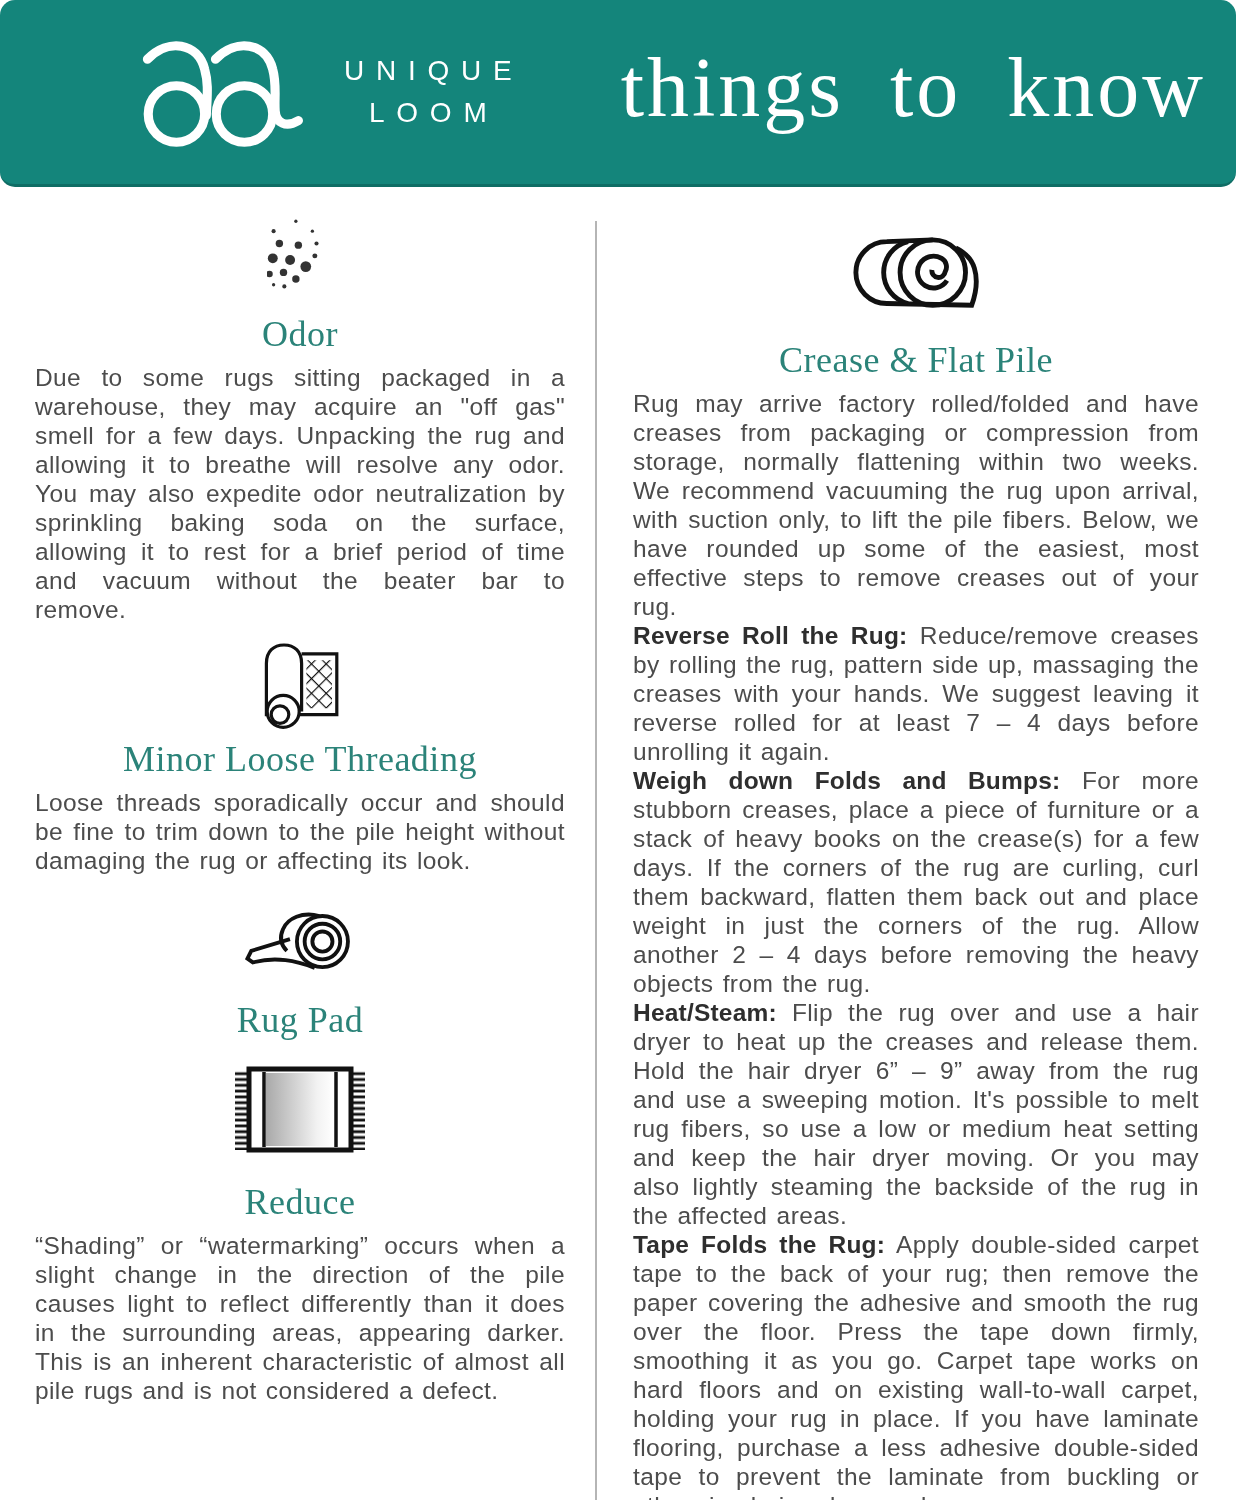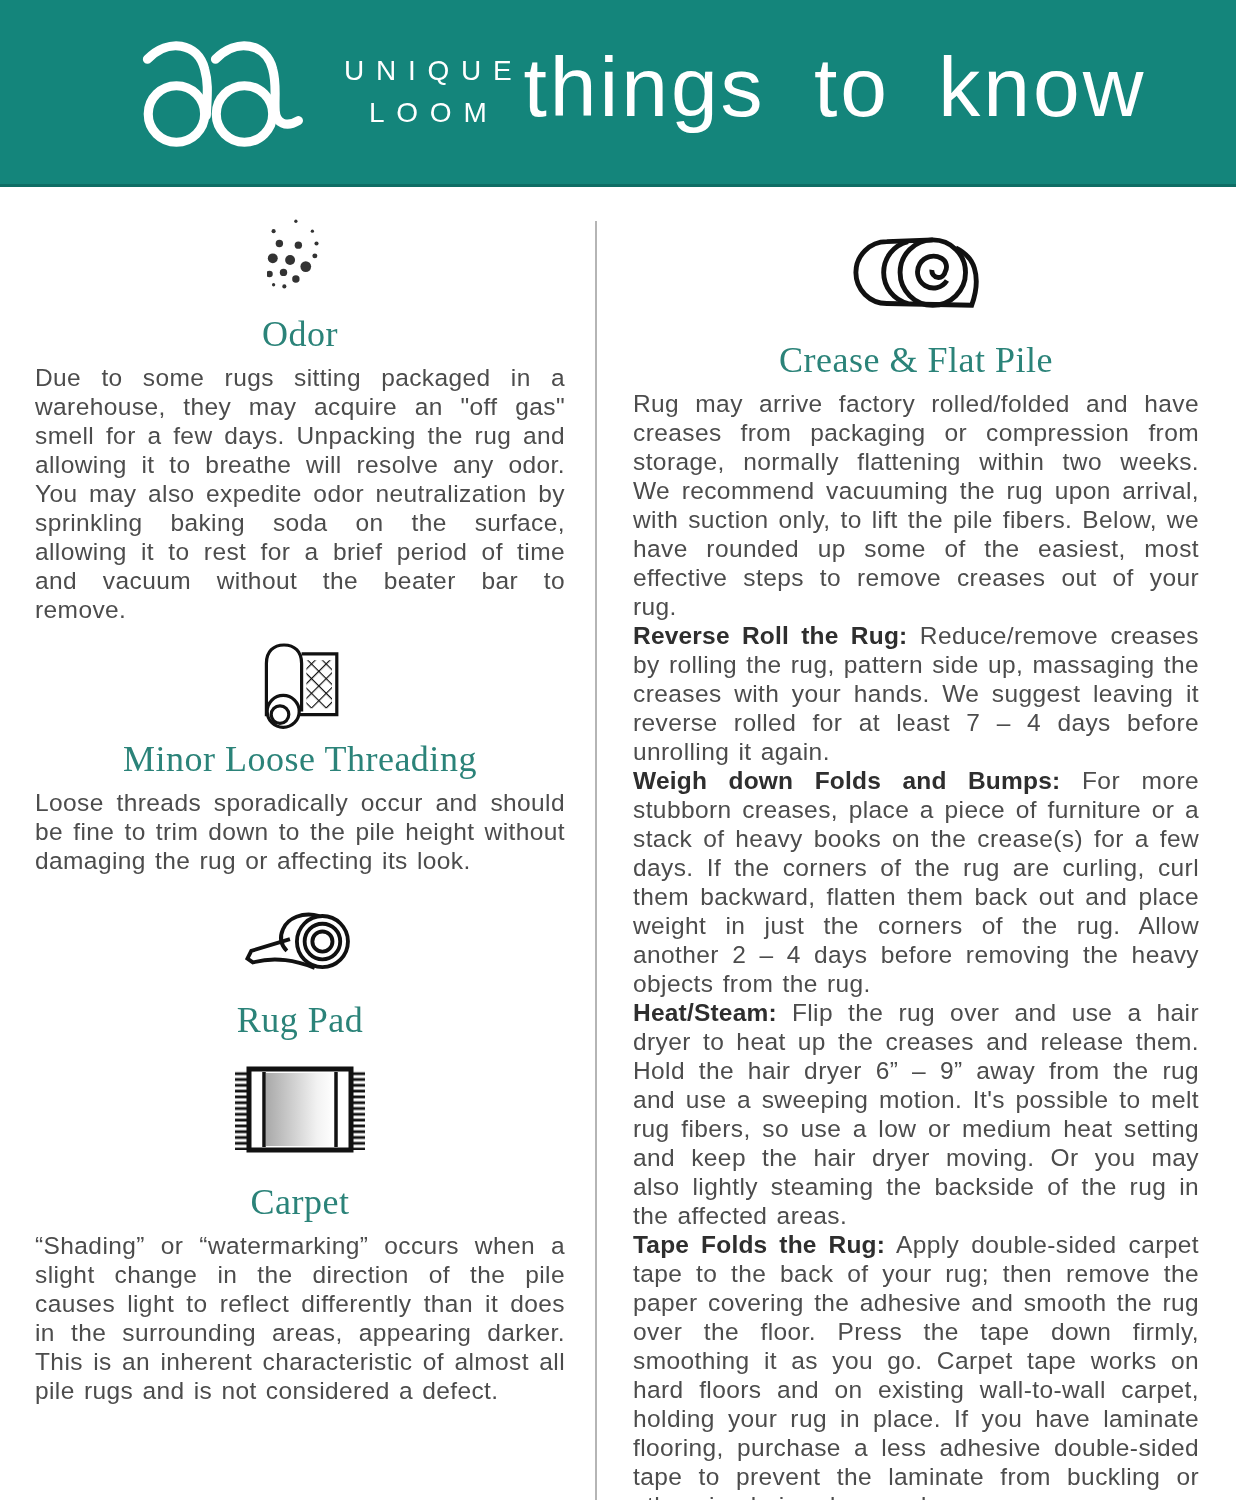--- a/index.html
+++ b/index.html
@@ -14,30 +14,31 @@
   html,body{margin:0;padding:0;background:#fff;}
   .page{
     width:1236px;height:1500px;background:#ffffff;overflow:hidden;
     font-family:"Liberation Sans", sans-serif;position:relative;
   }
   
   .band{
     height:187px;background:var(--header_background,#14857b);
     display:flex;align-items:center;
     border-bottom:3px solid rgba(0,40,36,0.25);
+    border-radius:15px;
   }
   .brand{display:flex;align-items:center;gap:28px;margin-left:124px;flex:0 0 auto;}
   .logo{width:192px;height:112px;display:block;}
   .brand-text{
     color:#ffffff;font-size:28px;letter-spacing:0.42em;line-height:1.5;
     text-align:center;font-weight:400;
   }
   .title{
-    flex:1;text-align:left;color:#ffffff;
-    font-family:Liberation Sans, sans-serif;font-weight:400;
+    flex:1;text-align:right;color:#ffffff;
+    font-family:Liberation Serif, serif;font-weight:400;
     font-size:84px;letter-spacing:3px;word-spacing:22px;
     margin:0 30px 10px 0;
   }
   
   .cols{display:flex;padding:26px 0 0 35px;height:1484px;}
   .col-left{width:530px;flex:0 0 auto;}
   .v-divider{width:2px;background:var(--divider,#b5b5b5);margin:8px 36px 0 30px;flex:0 0 auto;}
   .col-right{width:566px;flex:0 0 auto;}
   .icon-wrap{display:flex;justify-content:center;align-items:flex-end;}
   h2{
@@ -155,21 +156,21 @@
               </pattern>
             </defs>
             <rect x="3" y="5" width="13" height="80" fill="url(#fr)"></rect>
             <rect x="120" y="5" width="13" height="80" fill="url(#fr)"></rect>
             <rect x="17" y="4" width="102" height="81" fill="#ffffff" stroke="#111111" stroke-width="5"></rect>
             <rect x="34" y="8" width="68" height="73" fill="url(#sg)"></rect>
             <line x1="32" y1="7" x2="32" y2="82" stroke="#111111" stroke-width="3.5"></line>
             <line x1="104" y1="7" x2="104" y2="82" stroke="#111111" stroke-width="3.5"></line>
           </svg>
         </div>
-        <h2>Carpet</h2>
+        <h2>Reduce</h2>
         <p class="body">“Shading” or “watermarking” occurs when a slight change in the direction of the pile causes light to reflect differently than it does in the surrounding areas, appearing darker. This is an inherent characteristic of almost all pile rugs and is not considered a defect.</p>
       </div>
 
     </section>
 
     <div class="v-divider"></div>
 
     <section class="col-right">
       <div class="s-crease">
         <div class="icon-wrap">

